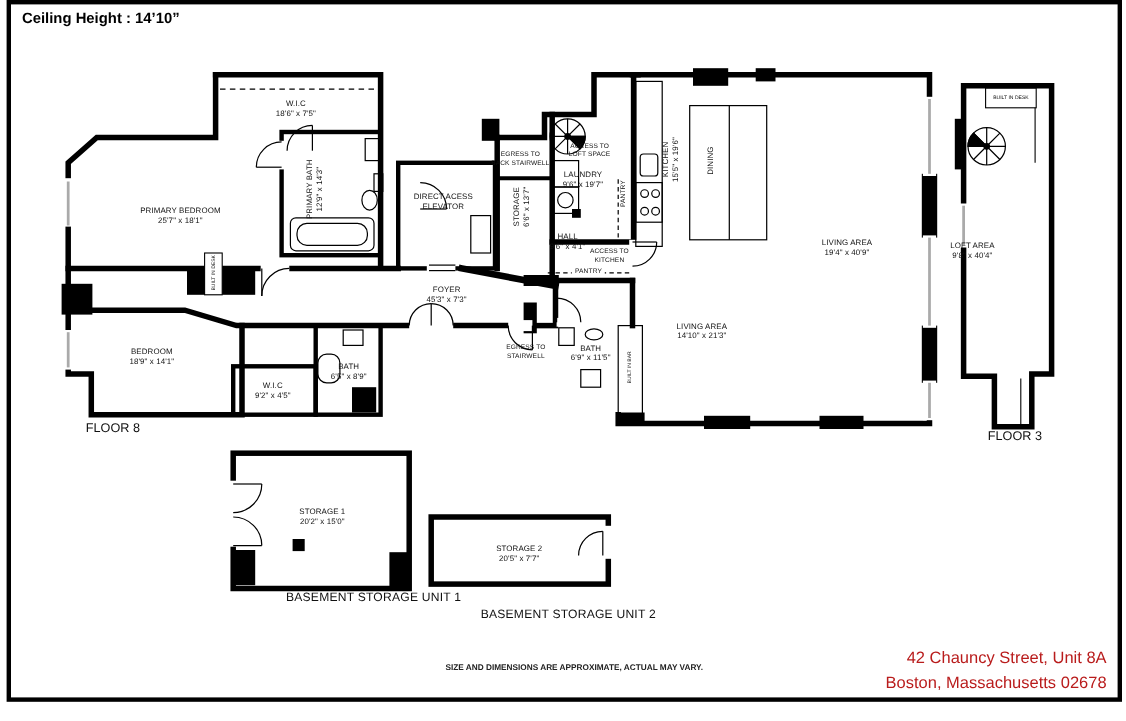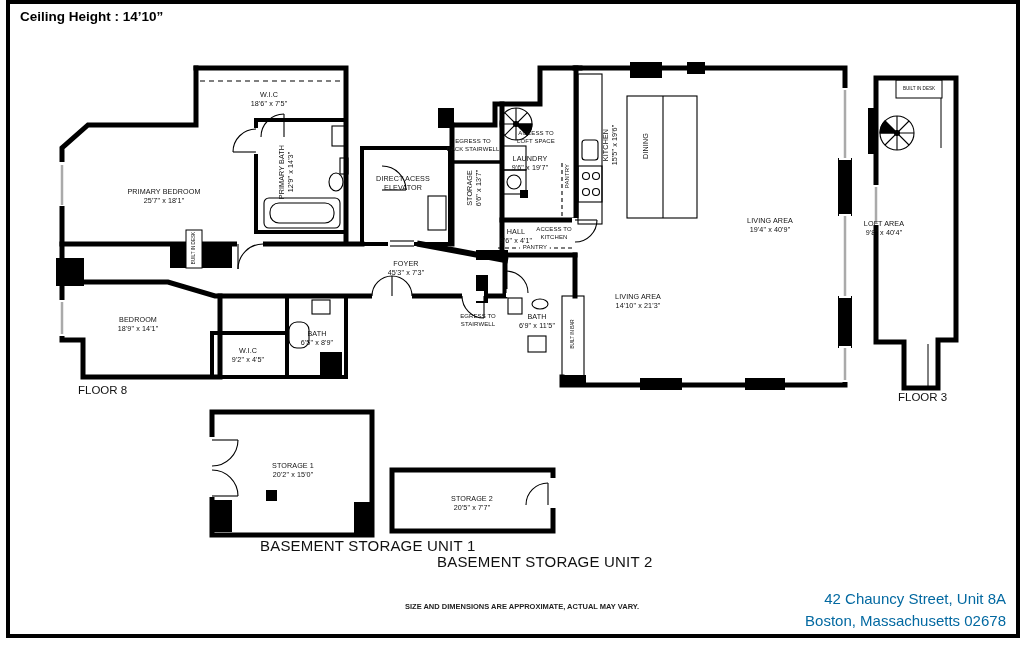--- a/index.html
+++ b/index.html
@@ -7,27 +7,27 @@
         font-family:"Liberation Sans", sans-serif;color:#111;}
   #frame{position:absolute;left:6px;top:0;width:1014px;height:638px;
          border:4px solid #000;box-sizing:border-box;pointer-events:none;}
   #plan-svg{position:absolute;left:0;top:0;width:1024px;height:655px;}
   .lbl{position:absolute;transform:translate(-50%,-50%);font-size:7.2px;line-height:1.3;
        text-align:center;color:#111;white-space:nowrap;letter-spacing:.1px;}
   .lbl.sm{font-size:6px;}
   .lbl.xs{font-size:4.6px;letter-spacing:0;}
   .lbl.v{transform:translate(-50%,-50%) rotate(-90deg);}
   .lbl .bg{background:#fff;padding:0 3px;}
-  .caption{position:absolute;font-size:15px;letter-spacing:.2px;color:#111;white-space:nowrap;padding-left:47px;}
+  .caption{position:absolute;font-size:11px;letter-spacing:.2px;color:#111;white-space:nowrap;padding-left:47px;}
   .floorlab{position:absolute;font-size:11.5px;color:#111;white-space:nowrap;}
   #ceiling{position:absolute;left:20px;top:9px;font-size:13.5px;font-weight:600;color:#000;}
   #disclaimer{position:absolute;left:522px;top:602px;transform:translateX(-50%);
               font-size:7.5px;font-weight:700;color:#222;white-space:nowrap;text-align:right;}
   #address{position:absolute;right:18px;top:588px;text-align:right;font-size:15px;
-           line-height:1.45;color:#0369a1;}
+           line-height:1.45;color:#b91c1c;}
 </style>
 </head>
 <body>
 
 <div id="page">
 
   <svg id="plan-svg" viewBox="0 0 1024 655" xmlns="http://www.w3.org/2000/svg">
 
     <g fill="none" stroke="#000" stroke-width="5" stroke-linecap="square">
       <path d="M196,68 H346 V243"></path>
@@ -245,21 +245,21 @@
   <div class="lbl v" style="left:286px;top:172px">PRIMARY BATH<br>12'9" x 14'3"</div>
   <div class="lbl" style="left:403px;top:183px">DIRECT ACESS<br>ELEVATOR</div>
   <div class="lbl sm" style="left:473px;top:146px">EGRESS TO<br>BACK STAIRWELL</div>
   <div class="lbl v" style="left:474px;top:188px">STORAGE<br>6'6" x 13'7"</div>
   <div class="lbl sm" style="left:536px;top:138px">ACCESS TO<br>LOFT SPACE</div>
   <div class="lbl" style="left:530px;top:163px">LAUNDRY<br>9'6" x 19'7"</div>
   <div class="lbl v" style="left:610px;top:145px">KITCHEN<br>15'5" x 19'6"</div>
   <div class="lbl v sm" style="left:568px;top:176px">PANTRY</div>
   <div class="lbl v" style="left:646px;top:146px">DINING</div>
   <div class="lbl" style="left:770px;top:225px">LIVING AREA<br>19'4" x 40'9"</div>
-  <div class="lbl" style="left:516px;top:236px">HALL<br>9'6" x 4'1"</div>
+  <div class="lbl" style="left:516px;top:220px">HALL<br>9'6" x 4'1"</div>
   <div class="lbl sm" style="left:554px;top:234px">ACCESS TO<br>KITCHEN</div>
   <div class="lbl sm" style="left:535px;top:248px"><span class="bg">PANTRY</span></div>
   <div class="lbl" style="left:406px;top:268px">FOYER<br>45'3" x 7'3"</div>
   <div class="lbl sm" style="left:478px;top:321px">EGRESS TO<br>STAIRWELL</div>
   <div class="lbl" style="left:537px;top:321px">BATH<br>6'9" x 11'5"</div>
   <div class="lbl v xs" style="left:573px;top:334px">BUILT IN BAR</div>
   <div class="lbl" style="left:638px;top:301px">LIVING AREA<br>14'10" x 21'3"</div>
   <div class="lbl" style="left:138px;top:324px">BEDROOM<br>18'9" x 14'1"</div>
   <div class="lbl" style="left:248px;top:355px">W.I.C<br>9'2" x 4'5"</div>
   <div class="lbl" style="left:317px;top:338px">BATH<br>6'5" x 8'9"</div>

